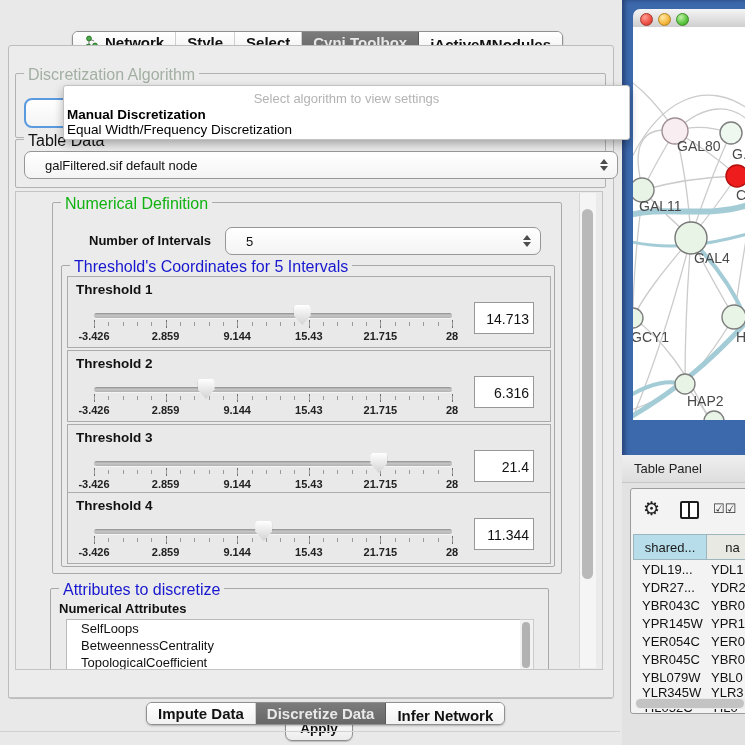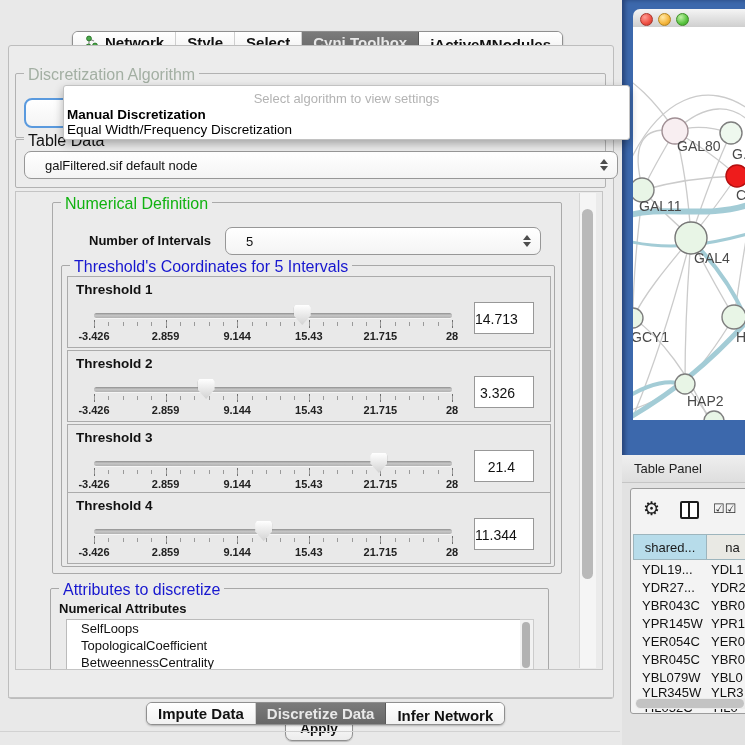--- a/index.html
+++ b/index.html
@@ -86,21 +86,21 @@
          background:repeating-linear-gradient(90deg,#9a9a9a 0 1px,transparent 1px 14.32px);}
   .ticks-major{position:absolute;left:0;top:15px;width:359px;height:8px;
          background:repeating-linear-gradient(90deg,#6f6f6f 0 1px,transparent 1px 71.6px);}
   .thumb{position:absolute;top:0;width:17px;height:20px;margin-left:-8px;
          background:linear-gradient(#ffffff,#d2d2d2);
          clip-path:polygon(10% 0,90% 0,100% 14%,100% 52%,50% 100%,0 52%,0 14%);
          filter:drop-shadow(0 0 1px #777);}
   .scale{position:absolute;left:0;top:25px;width:358px;height:13px;font-size:11px;font-weight:bold;color:#222;}
   .scale span{position:absolute;transform:translateX(-50%);white-space:nowrap;}
   .vbox{position:absolute;right:16px;top:25px;width:60px;height:32px;background:#fff;border:1px solid #989898;
-        font-size:14px;color:#111;text-align:right;line-height:32px;padding-right:18px;box-sizing:border-box;}
+        font-size:14px;color:#111;text-align:right;line-height:32px;padding-right:4px;box-sizing:border-box;}
 
   #attributes-group{left:34px;top:396px;width:497px;height:86px;border-color:#a8a8a8;}
   #numattr-label{left:8px;top:12px;font-size:13px;font-weight:bold;color:#111;}
   #attr-list{left:15px;top:30px;width:454px;height:50px;background:#fff;border:1px solid #bbb;
              font-size:13px;color:#111;overflow:hidden;}
   #attr-list .li{padding:1px 0 1px 14px;line-height:15px;}
   #attr-scrollbar{left:469px;top:30px;width:13px;height:50px;background:#f2f2f2;border:1px solid #ccc;border-left:none;}
   #attr-scrollbar .thumb-v{position:absolute;left:2px;top:2px;width:8px;height:46px;background:#b2b2b2;border-radius:5px;}
 
   #apply-row-sep{left:8px;top:697px;width:604px;height:1px;background:#c2c2c2;}
@@ -247,21 +247,21 @@
               <div class="thumb" style="left: 31%;"></div>
               <div class="scale">
                 <span style="left:0%">-3.426</span>
                   <span style="left:20%">2.859</span>
                   <span style="left:40%">9.144</span>
                   <span style="left:60%">15.43</span>
                   <span style="left:80%">21.715</span>
                   <span style="left:100%">28</span>
               </div>
             </div>
-            <div class="vbox">3.326</div>
+            <div class="vbox">6.316</div>
           </div>
 
           <div class="tbox" style="top:158px">
             <div class="tlabel">Threshold 3</div>
             <div class="slider">
               <div class="track"></div>
               <div class="ticks-major"></div>
               <div class="ticks-minor"></div>
               <div class="thumb" style="left: 79%;"></div>
               <div class="scale">
@@ -295,22 +295,22 @@
             <div class="vbox">11.344</div>
           </div>
         </div>
       </div>
 
       <div id="attributes-group" class="group">
         <div class="gtitle blue on-inner">Attributes to discretize</div>
         <div id="numattr-label" class="abs">Numerical Attributes</div>
         <div id="attr-list" class="abs">
           <div class="li">SelfLoops</div>
+          <div class="li">BetweennessCentrality</div>
           <div class="li">TopologicalCoefficient</div>
-          <div class="li">BetweennessCentrality</div>
         </div>
         <div id="attr-scrollbar" class="abs">
             <div class="thumb-v"></div>
           </div>
       </div>
 
       <div id="inner-scrollbar" class="abs">
           <div class="thumb-v"></div>
         </div>
     </div>

